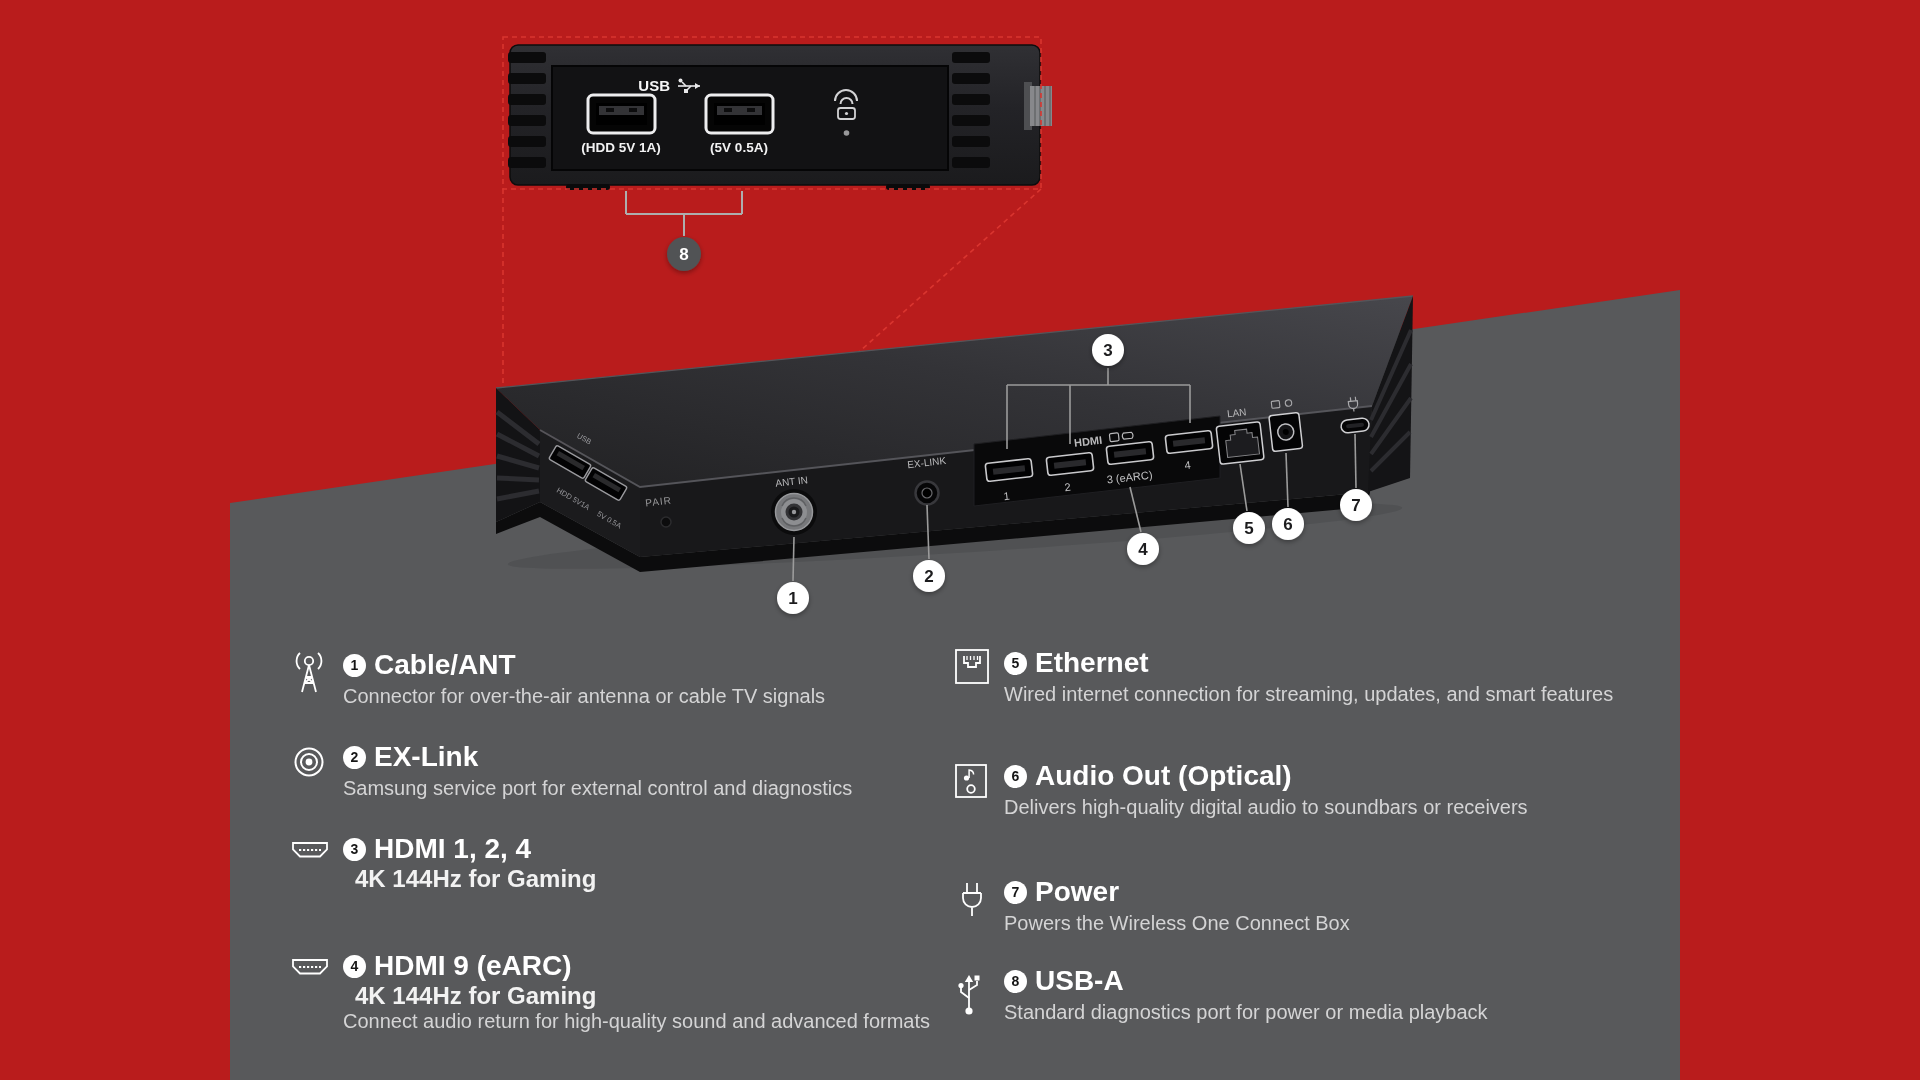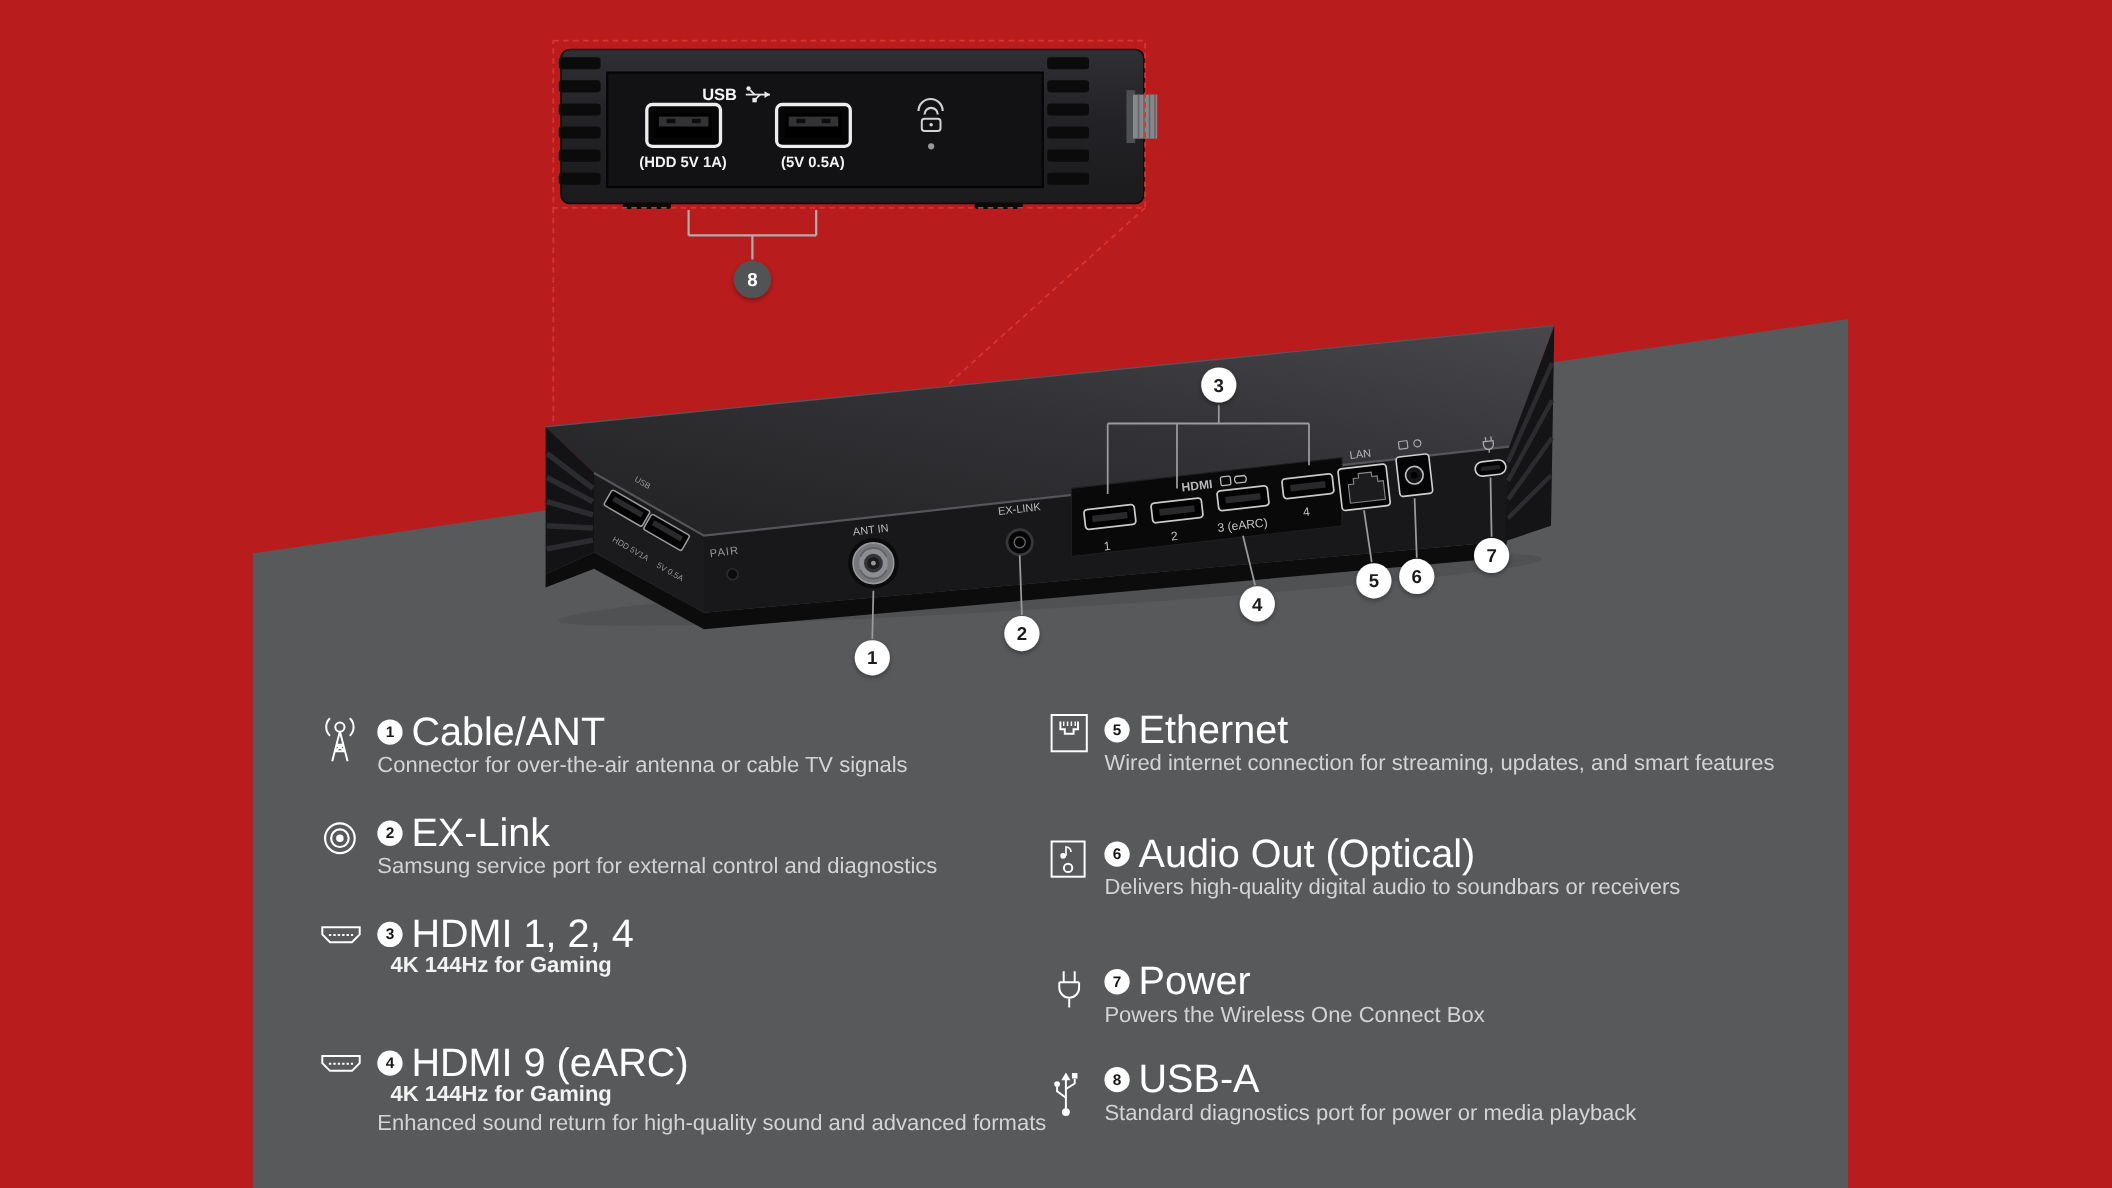--- a/index.html
+++ b/index.html
@@ -19,22 +19,22 @@
   .callout-num-light{font-size:17px;font-weight:bold;fill:#ffffff;text-anchor:middle;}
 
   .legend-item{position:absolute;display:flex;align-items:flex-start;color:#fff;}
   .licon{width:52px;flex:0 0 52px;display:flex;justify-content:flex-start;}
   .licon svg{position:static;}
   .lcontent{display:flex;flex-direction:column;}
   .lrow{display:flex;align-items:center;height:30px;}
   .lnum{width:23px;height:23px;border-radius:50%;background:#ffffff;color:#161616;
         font-size:14px;font-weight:bold;display:flex;align-items:center;justify-content:center;
         margin-right:8px;flex:0 0 23px;}
-  .ltitle{font-size:36px;font-weight:normal;color:#ffffff;white-space:nowrap;}
-  .lsub{font-size:20px;font-weight:bold;color:#f2f2f2;line-height:27px;margin-left:12px;white-space:nowrap;margin-top:1px;}
+  .ltitle{font-size:28px;font-weight:bold;color:#ffffff;white-space:nowrap;}
+  .lsub{font-size:24px;font-weight:bold;color:#f2f2f2;line-height:27px;margin-left:12px;white-space:nowrap;margin-top:1px;}
   .ldesc{font-size:20px;color:#d4d4d5;line-height:24px;white-space:nowrap;margin-top:4px;}
 </style>
 </head>
 <body>
 
 <div class="stage">
 
 <svg width="1920" height="1080" viewBox="0 0 1920 1080">
   <defs>
     <linearGradient id="topGrad" x1="0%" y1="100%" x2="100%" y2="0%">
@@ -347,21 +347,21 @@
       <path d="M2,2 H36 V8.5 L29,15.5 H9 L2,8.5 Z"></path>
       <path d="M8,9 H30" stroke-dasharray="2.2,1.8"></path>
     </svg>
   </div>
   <div class="lcontent">
     <div class="lrow">
       <span class="lnum">4</span>
       <span class="ltitle">HDMI 9 (eARC)</span>
     </div>
     <div class="lsub">4K 144Hz for Gaming</div>
-    <div class="ldesc" style="margin-top:0;">Enhanced sound return for high-quality sound and advanced formats</div>
+    <div class="ldesc" style="margin-top:0;">Connect audio return for high-quality sound and advanced formats</div>
   </div>
 </div>
 
 <div class="legend-item" style="left:954px;top:648px;">
   <div class="licon" style="flex-basis:50px;width:50px;">
     <svg width="36" height="38" viewBox="0 0 36 38" fill="none" stroke="#ffffff" stroke-width="1.8">
       <rect x="2" y="2" width="32" height="33"></rect>
       <path d="M10,8 v7 h4 v4 h8 v-4 h4 V8"></path>
       <path d="M13,8 v4 M16.5,8 v4 M20,8 v4 M23.5,8 v4" stroke-width="1.3"></path>
     </svg>

